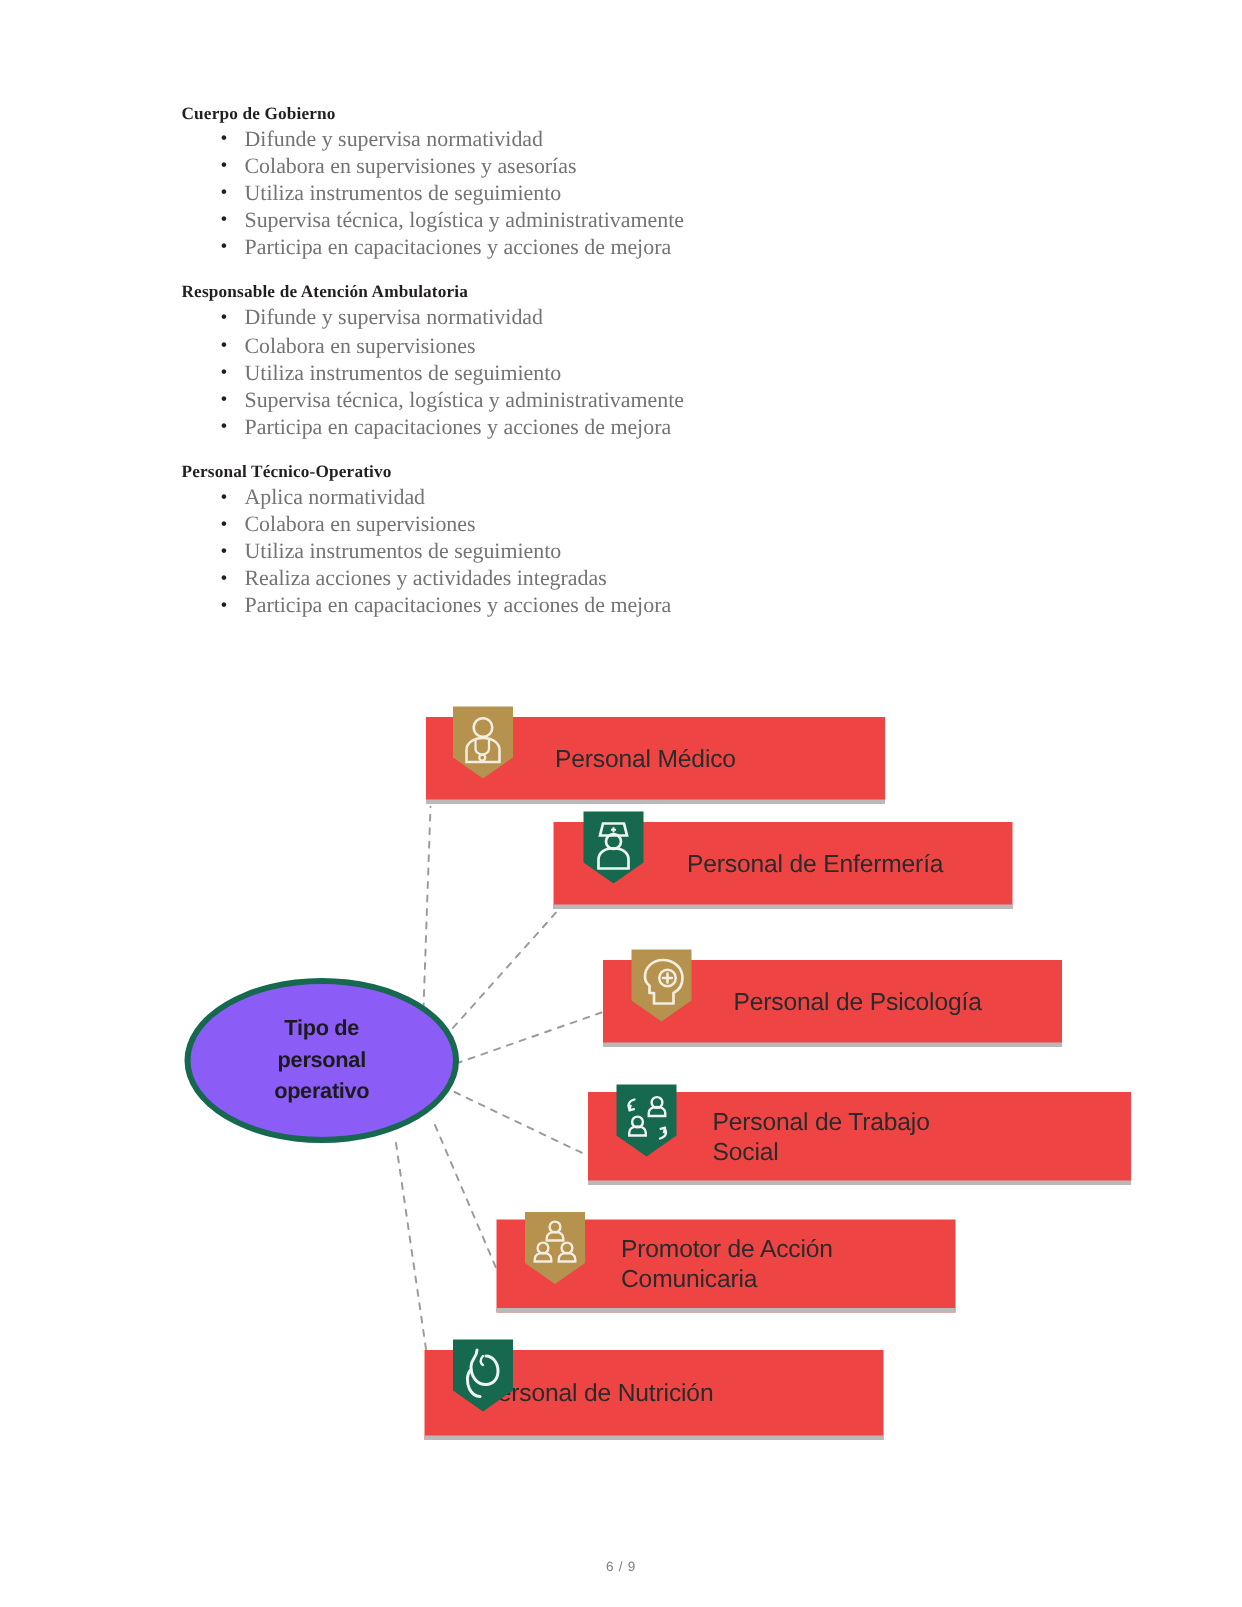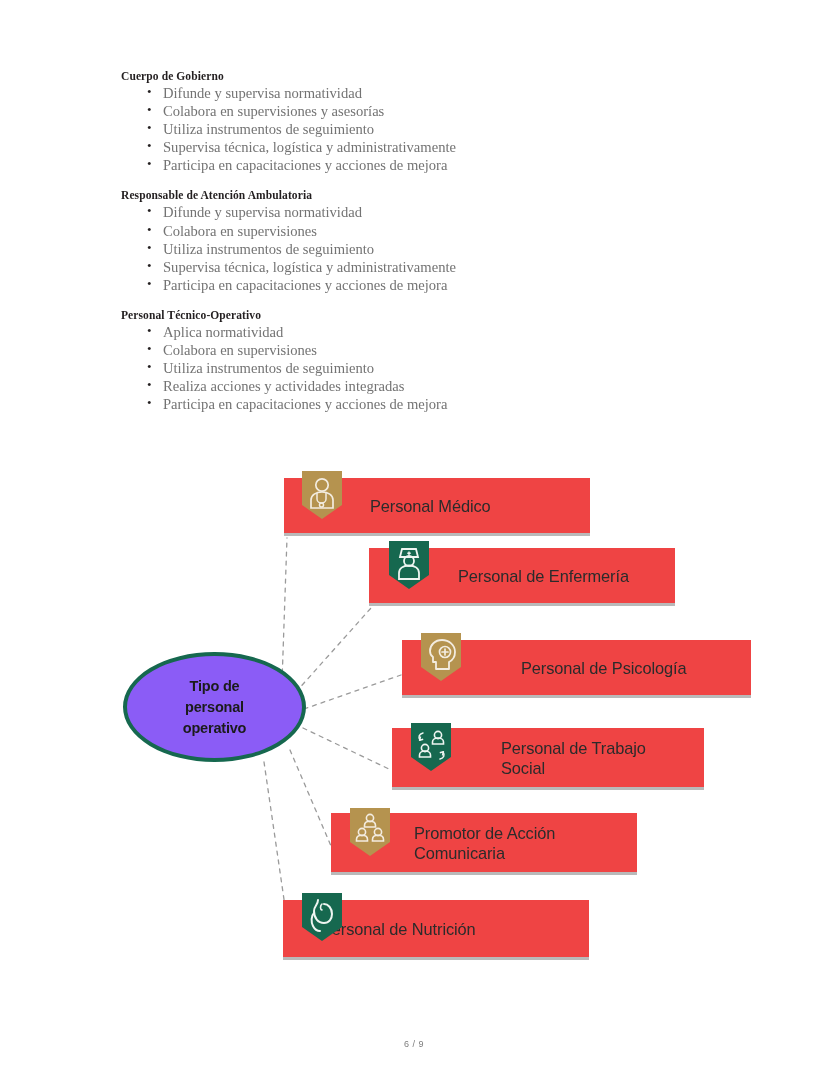--- a/index.html
+++ b/index.html
@@ -141,25 +141,25 @@
 
   
   #node-medico      { left: 284px; top: 8px;   width: 306px; }
   #node-medico .shield   { left: 16px; }
   #node-medico .node-label { margin-left: 86px; }
 
   #node-enfermeria  { left: 369px; top: 78px;  width: 306px; }
   #node-enfermeria .shield { left: 18px; }
   #node-enfermeria .node-label { margin-left: 89px; }
 
-  #node-psicologia  { left: 402px; top: 170px; width: 349px; padding-left: 32px; }
+  #node-psicologia  { left: 402px; top: 170px; width: 306px; }
   #node-psicologia .shield { left: 17px; }
   #node-psicologia .node-label { margin-left: 87px; }
 
-  #node-trabajo     { left: 392px; top: 258px; width: 312px; height: 62px; padding-left: 26px; }
+  #node-trabajo     { left: 392px; top: 258px; width: 362px; height: 62px; }
   #node-trabajo .shield { left: 17px; top: -7px; }
   #node-trabajo .node-label { margin-left: 83px; }
 
   #node-promotor    { left: 331px; top: 343px; width: 306px; height: 62px; }
   #node-promotor .shield { left: 17px; top: -7px; }
   #node-promotor .node-label { margin-left: 83px; }
 
   #node-nutricion   { left: 283px; top: 430px; width: 306px; height: 60px; }
   #node-nutricion .shield { left: 17px; }
   #node-nutricion .node-label { margin-left: 38px; }

